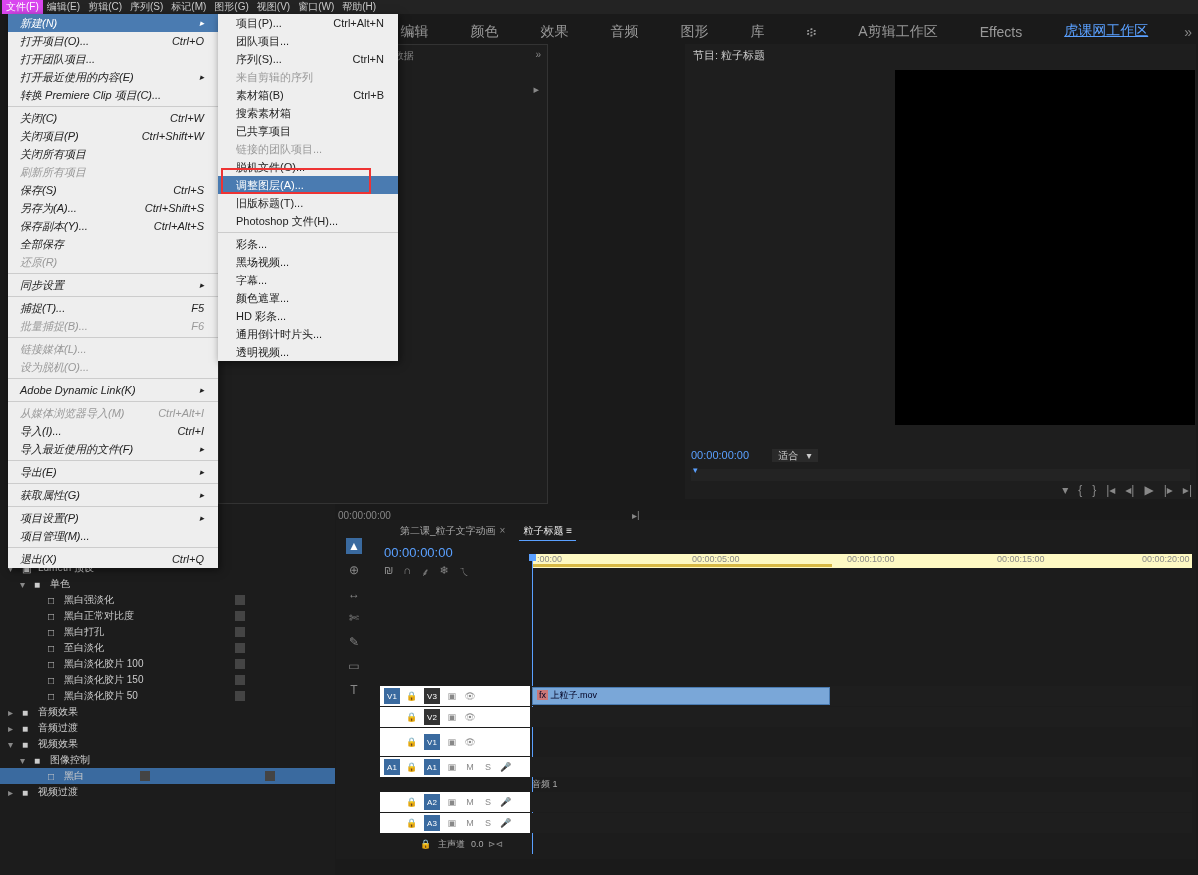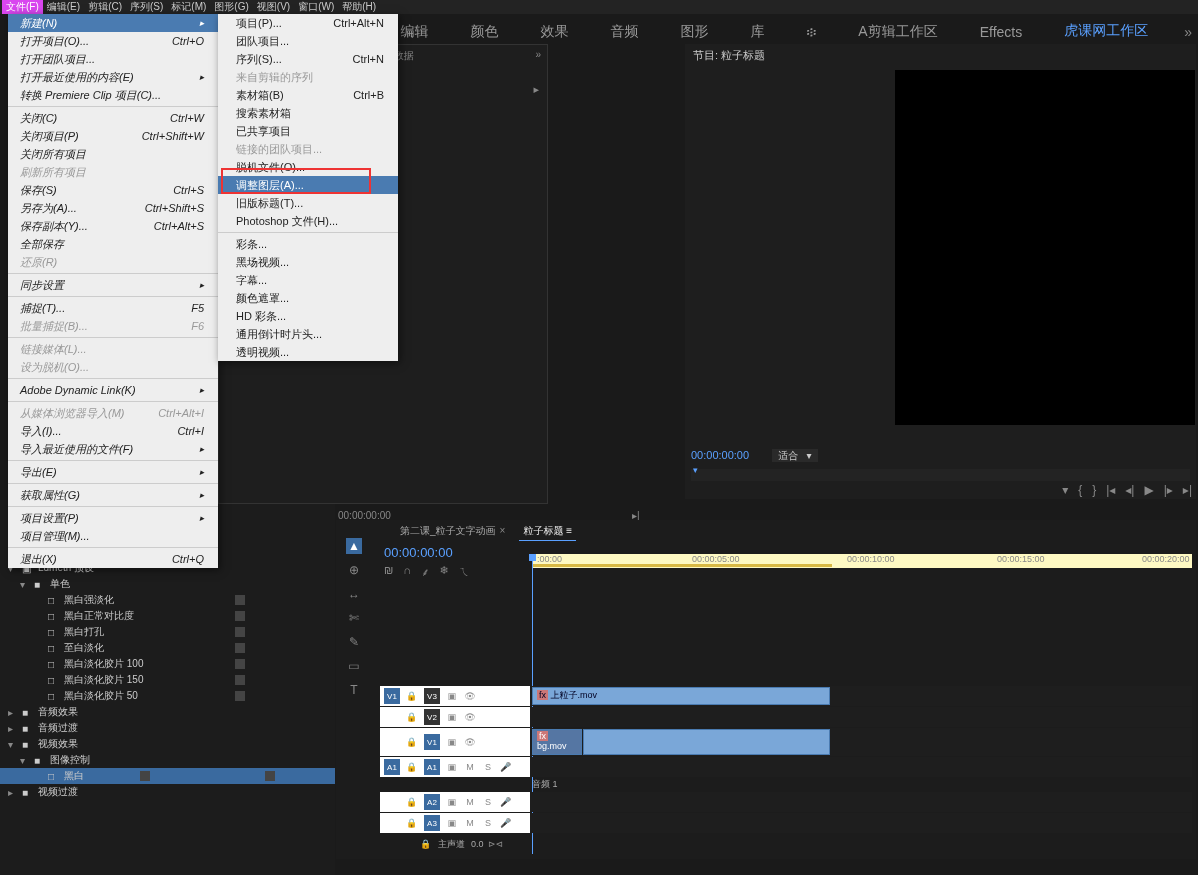--- a/index.html
+++ b/index.html
@@ -6,21 +6,21 @@
 body { background: #1a1a1a; color: #ccc; font-size: 11px; overflow: hidden; width: 1198px; height: 875px; position: relative; }
 
 
 .menubar { height: 14px; background: #232323; display: flex; align-items: center; padding: 0 2px; font-size: 10px; }
 .menubar span { padding: 0 4px; cursor: default; }
 .menubar span.active { background: #d946ef; color: #fff; }
 
 
 .workspace-row { position: absolute; top: 18px; right: 6px; display: flex; gap: 30px; font-size: 14px; color: #999; align-items: center; }
 .workspace-row .ws { padding: 4px 6px; }
-.workspace-row .ws.active { color: #5aa0ff; border-bottom: 2px solid #5aa0ff; }
+.workspace-row .ws.active { color: #5aa0ff; border-bottom: 2px solid #5aa0ff; text-decoration: underline; }
 .ws-arrow { color: #888; }
 
 
 .file-menu { position: absolute; left: 8px; top: 14px; width: 210px; background: #eee; color: #222; font-size: 11px; box-shadow: 2px 2px 8px rgba(0,0,0,0.5); z-index: 100; }
 .file-menu .mi { display: flex; justify-content: space-between; padding: 2px 14px 2px 12px; line-height: 14px; white-space: nowrap; font-style: italic; }
 .file-menu .mi.hl { background: #4a7bb1; color: #fff; }
 .file-menu .mi.dis { color: #999; text-align: right; }
 .file-menu .sep { height: 1px; background: #ccc; margin: 2px 0; }
 .file-menu .arrow::after { content: "▸"; font-size: 9px; margin-left: 6px; }
 
@@ -524,24 +524,20 @@
     </div>
 
     <div class="track-row tall">
       <div class="track-head">
         <span style="width:16px"></span>
         <span class="th-ico">🔒</span>
         <span class="th-btn">V1</span>
         <span class="th-ico">▣</span>
         <span class="th-ico">👁</span>
       </div>
-      <div class="track-lane">
-        <div class="clip" style="left:2px;width:50px;background:#5576a3;color:#fff"><span style="background:#c77;padding:0 2px;">fx</span> <span>bg.mov</span></div>
-        <div class="clip" style="left:53px;width:247px;"></div>
-      </div>
     </div>
 
     <div class="track-row">
       <div class="track-head">
         <span class="th-btn">A1</span>
         <span class="th-ico">🔒</span>
         <span class="th-btn">A1</span>
         <span class="th-ico">▣</span>
         <span class="th-ico">M</span>
         <span class="th-ico">S</span>

